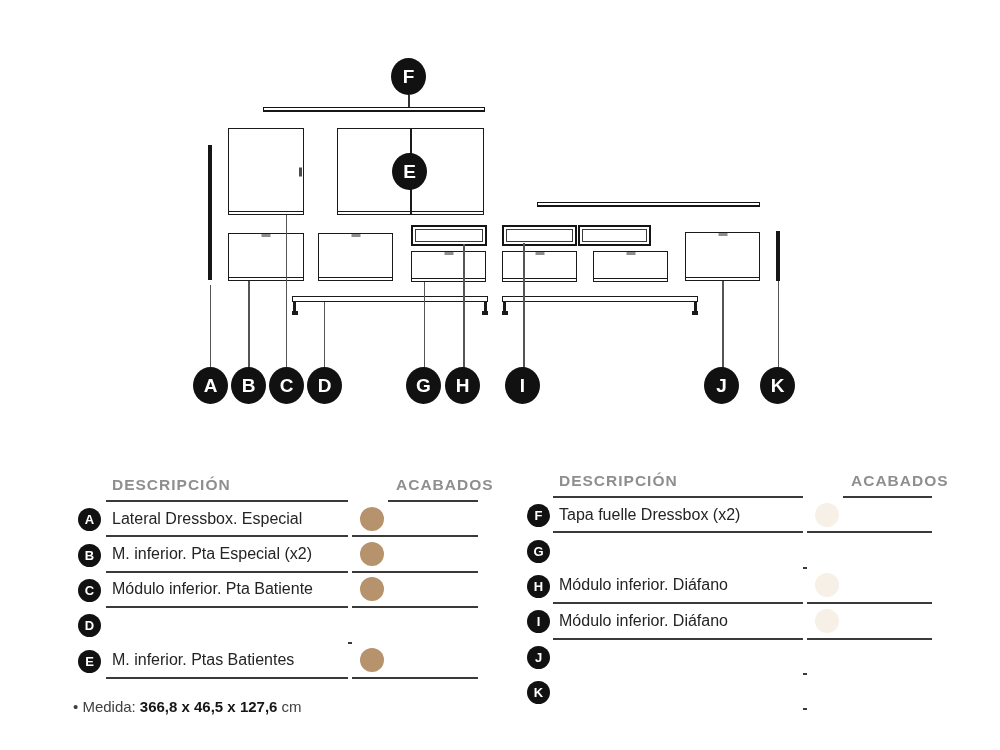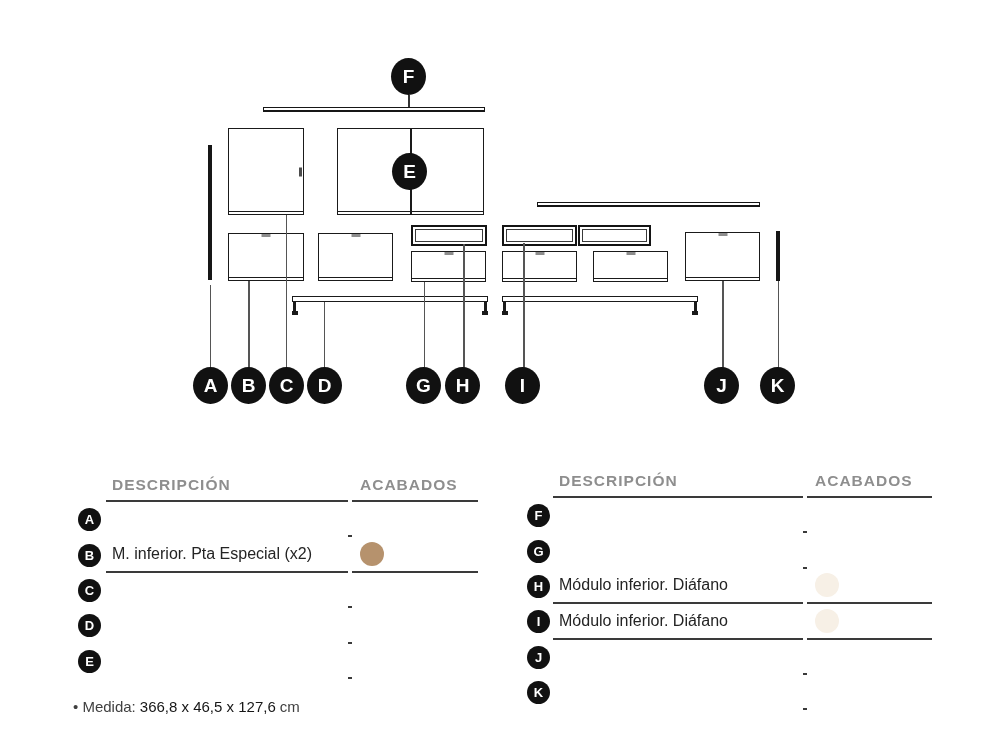--- a/index.html
+++ b/index.html
@@ -39,30 +39,30 @@
   .thead { height:32px; }
   .thead .hd {
     border-bottom:2px solid #3a3a3a; display:flex; align-items:center;
     color:#8e8e8e; font-weight:bold; font-size:15.5px; letter-spacing:1px;
   }
   .trow { height:35.4px; }
   .bcell { display:flex; align-items:center; }
   .cd, .ca { border-bottom:2px solid #3a3a3a; display:flex; align-items:center; }
   .cd { padding-left:6px; font-size:16px; }
   .hd.hdesc { padding-left:6px;text-align:right; }
-  .hd.hacab { padding-left:8px; }
+  .hd.hacab { padding-left:8px;margin-left:36px; }
   .badge {
     width:23px; height:23px; border-radius:50%; background:#111; color:#fff;
     font-weight:bold; font-size:13px; display:flex; align-items:center; justify-content:center;
   }
   .swatch { width:24px; height:24px; border-radius:50%; margin-left:8px; }
 
   
   .medida { position:absolute; left:73px; top:698px; font-size:15px; color:#3f3f3f; }
-  .medida .mv { font-weight:normal; color:#161616; margin:8px 4px; }
+  .medida .mv { font-weight:bold; color:#161616; margin:8px 4px; }
 </style>
 </head>
 <body>
 
 <div class="page">
 
   <div class="abs" style="left:0;top:0;width:1000px;height:420px;">
 
     <div class="callout" style="left:391px;top:58px;">F</div>
     <div class="stem" style="left:408px;top:95px;height:12px;"></div>
@@ -145,75 +145,79 @@
     <div class="thead">
       <div></div>
       <div class="hd hdesc">DESCRIPCIÓN</div>
       <div></div>
       <div class="hd hacab">ACABADOS</div>
     </div>
     <div class="trow">
       <div class="bcell">
           <span class="badge">A</span>
         </div>
+      <div class="cd">Lateral Dressbox. Especial</div>
       <div></div>
       <div class="ca">
           <span class="swatch" style="background: rgb(182, 146, 109);"></span>
         </div>
     </div>
     <div class="trow">
       <div class="bcell">
           <span class="badge">B</span>
         </div>
       <div class="cd">M. inferior. Pta Especial (x2)</div>
       <div></div>
       <div class="ca">
           <span class="swatch" style="background: rgb(182, 146, 109);"></span>
         </div>
     </div>
     <div class="trow">
       <div class="bcell">
           <span class="badge">C</span>
         </div>
+      <div class="cd">Módulo inferior. Pta Batiente</div>
       <div></div>
       <div class="ca">
           <span class="swatch" style="background: rgb(182, 146, 109);"></span>
         </div>
     </div>
     <div class="trow">
       <div class="bcell">
           <span class="badge">D</span>
         </div>
       <div></div>
       <div class="ca">
           <span class="swatch" style="background: rgb(220, 223, 225);"></span>
         </div>
     </div>
     <div class="trow">
       <div class="bcell">
           <span class="badge">E</span>
         </div>
+      <div class="cd">M. inferior. Ptas Batientes</div>
       <div></div>
       <div class="ca">
           <span class="swatch" style="background: rgb(182, 146, 109);"></span>
         </div>
     </div>
   </div>
 
   <div class="ptable" style="left:527px;top:466px;width:405px;--cols:26px 250px 4px 125px;">
     <div class="thead">
       <div></div>
       <div class="hd hdesc">DESCRIPCIÓN</div>
       <div></div>
       <div class="hd hacab">ACABADOS</div>
     </div>
     <div class="trow">
       <div class="bcell">
           <span class="badge">F</span>
         </div>
+      <div class="cd">Tapa fuelle Dressbox (x2)</div>
       <div></div>
       <div class="ca">
           <span class="swatch" style="background: rgb(247, 240, 230);"></span>
         </div>
     </div>
     <div class="trow">
       <div class="bcell">
           <span class="badge">G</span>
         </div>
       <div></div>

